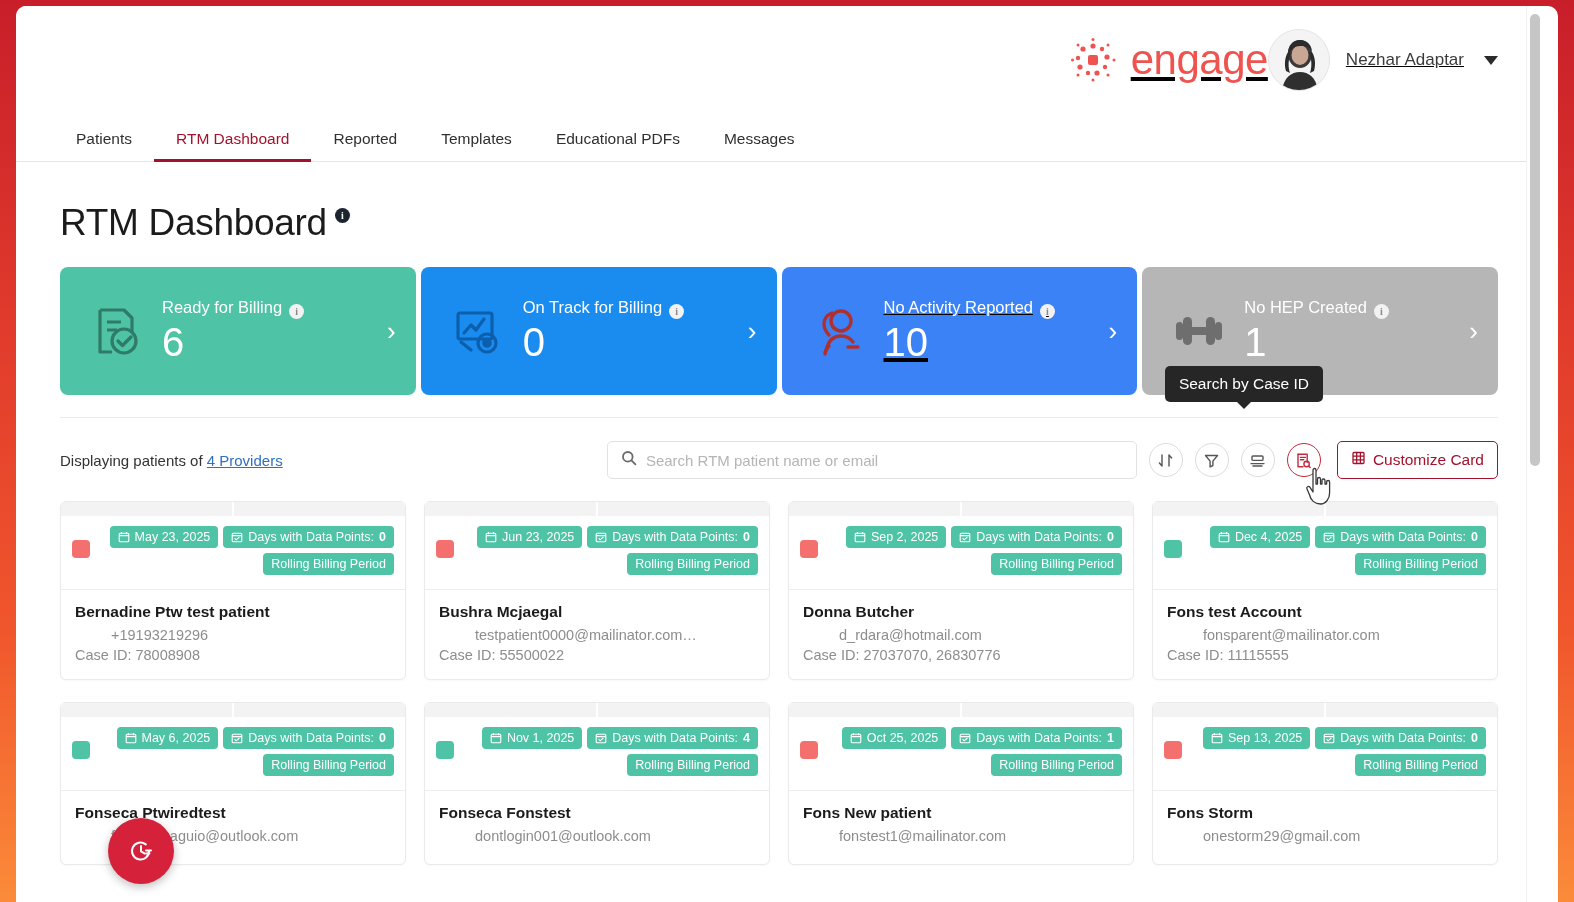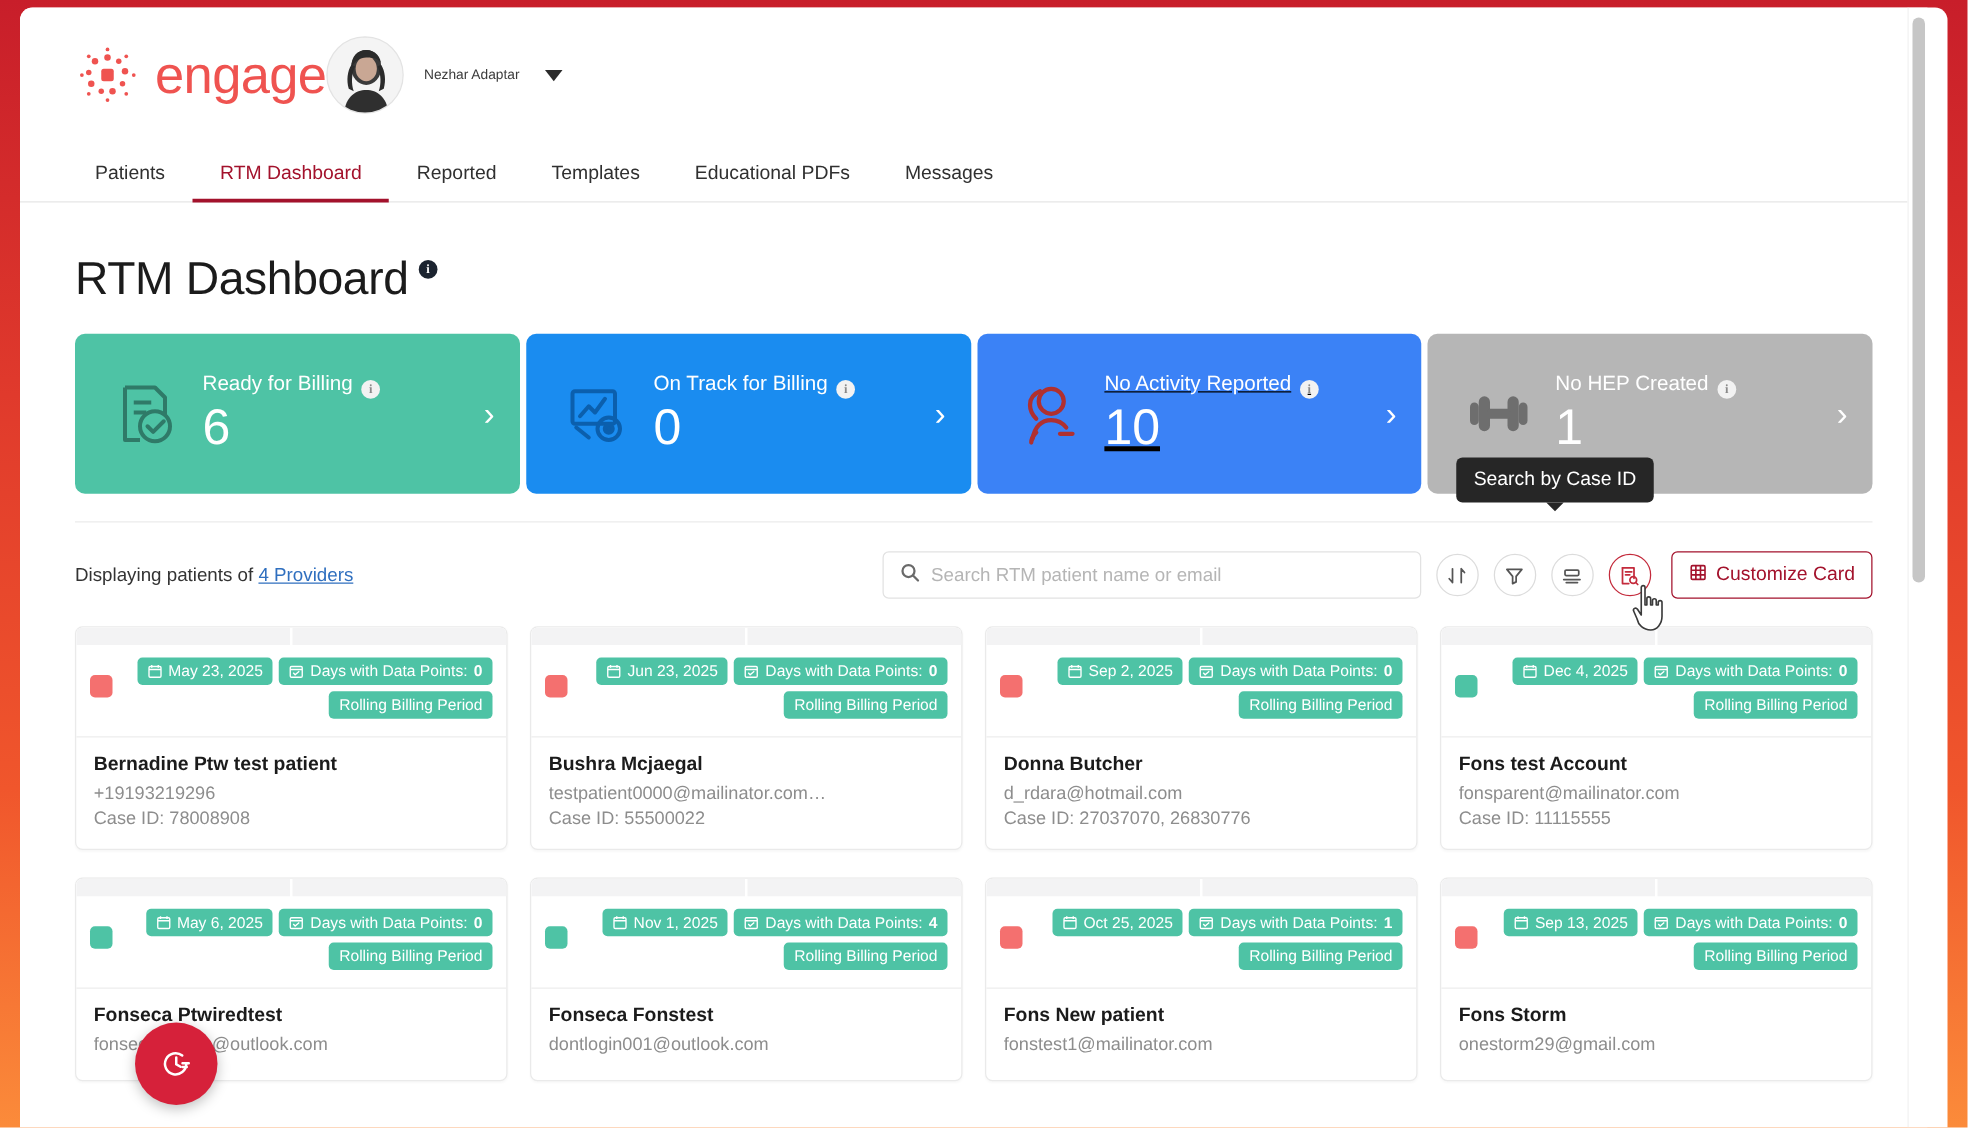--- a/index.html
+++ b/index.html
@@ -40,37 +40,37 @@
     left: 3px; top: 8px;
     width: 10px; height: 452px;
     background: #c6c6c6;
     border-radius: 6px;
   }
   
   .topbar {
     position: relative;
     height: 108px;
     padding: 0 44px 0 44px;
-    display: flex; align-items: center; justify-content: flex-start;
+    display: flex; align-items: center; justify-content: flex-end; text-decoration: underline;
   }
   .brand { display: flex; align-items: center; gap: 12px; }
   .brand-mark { width: 52px; height: 52px; }
   .brand-text {
     font-size: 42px; color: #ef5350; letter-spacing: -0.5px;
     font-family: "Liberation Sans", sans-serif;
   }
   .user-area { display: flex; align-items: center; gap: 16px; }
   .avatar {
     width: 62px; height: 62px; border-radius: 50%;
     overflow: hidden; background: #e8e8e8;
     position: relative; flex: none;
     border: 1px solid #e3e3e3;
   }
   .avatar svg { display: block; }
-  .user-name { font-size: 11px; color: #3b3b3b; }
+  .user-name { font-size: 17px; color: #3b3b3b; }
   .caret {
     width: 0; height: 0;
     border-left: 7px solid transparent;
     border-right: 7px solid transparent;
     border-top: 9px solid #2b2b2b;
     margin-left: 4px;
   }
   
   .navbar {
     height: 48px;
@@ -129,21 +129,21 @@
   
   .divider { height: 1px; background: #ebebeb; margin: 22px 0 0 0; }
   .toolbar {
     display: flex; align-items: center; justify-content: space-between;
     padding-top: 23px; position: relative;
   }
   .displaying { font-size: 15px; color: #333; }
   .providers-link { color: #2f6fbf; text-decoration: underline; cursor: pointer; }
   .toolbar-right { display: flex; align-items: center; gap: 12px; }
   .search-box {
-    width: 431px; height: 38px;
+    width: 530px; height: 38px;
     border: 1px solid #e2e2e2; border-radius: 5px;
     display: flex; align-items: center; gap: 9px; padding: 0 13px;
     background: #fff;
   }
   .search-box input {
     border: none; outline: none; flex: 1;
     font-size: 15px; color: #333;
     font-family: "Liberation Sans", sans-serif;
   }
   .search-box input::placeholder { color: #b5b5b5; }
@@ -208,21 +208,21 @@
   }
   .badge {
     background: #4ec3a5; color: #fff;
     font-size: 12.5px; border-radius: 4px;
     padding: 4px 8px; display: inline-flex;
     align-items: center; gap: 5px; white-space: nowrap;
   }
   .badge b { font-weight: bold; }
   .pcard-body { padding: 13px 14px 16px 14px; }
   .pname { font-size: 15.5px; font-weight: bold; color: #1b1b1b; margin-bottom: 6px; }
-  .pcontact { font-size: 14.5px; color: #8d8d8d; margin-bottom: 4px; }
+  .pcontact { font-size: 14.5px; color: #8d8d8d; margin-bottom: 4px; margin-left: 36px; }
   .pcase { font-size: 14.5px; color: #8d8d8d; }
   .pcase .lbl { color: #8d8d8d; }
   
   .fab {
     position: absolute;
     left: 92px; bottom: 18px;
     width: 66px; height: 66px; border-radius: 50%;
     background: #d6213a;
     display: flex; align-items: center; justify-content: center;
     box-shadow: 0 3px 10px rgba(0,0,0,0.25);

